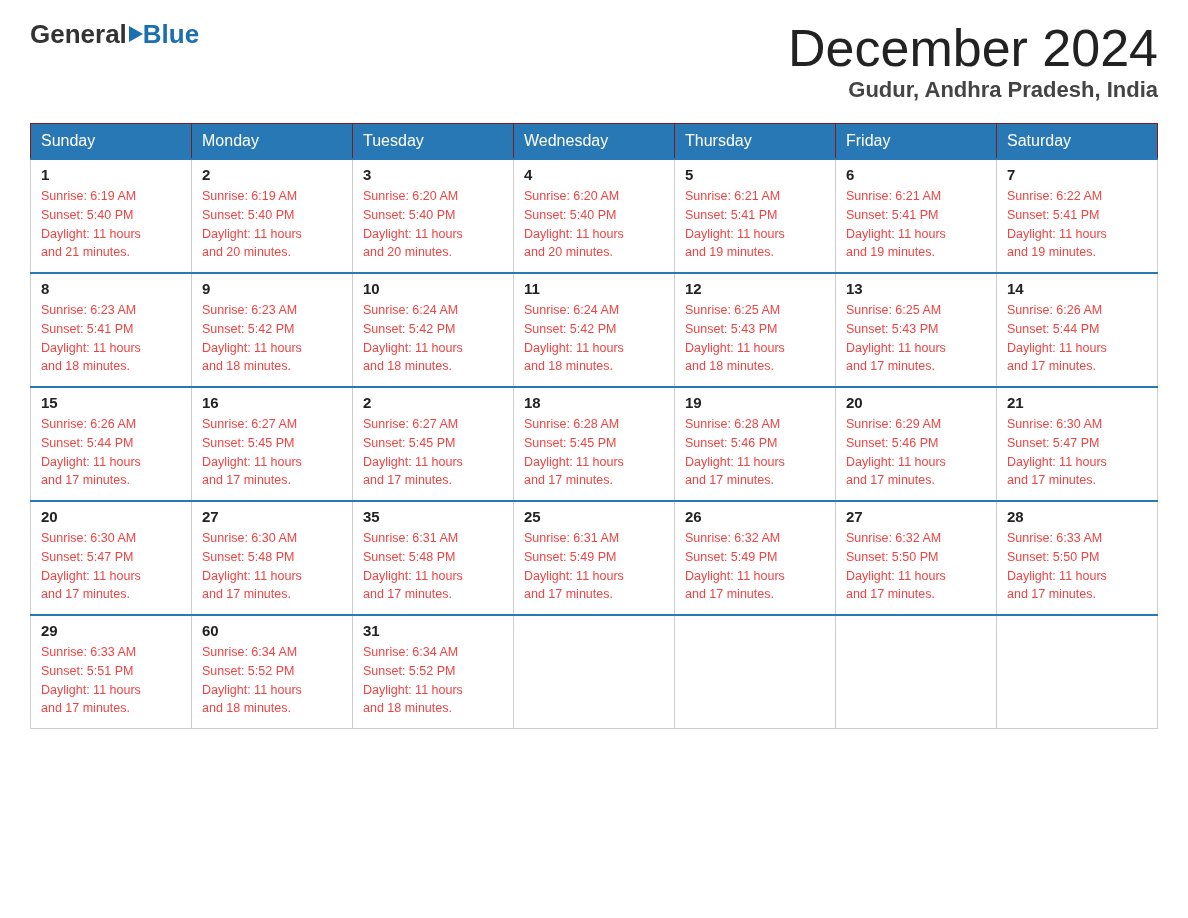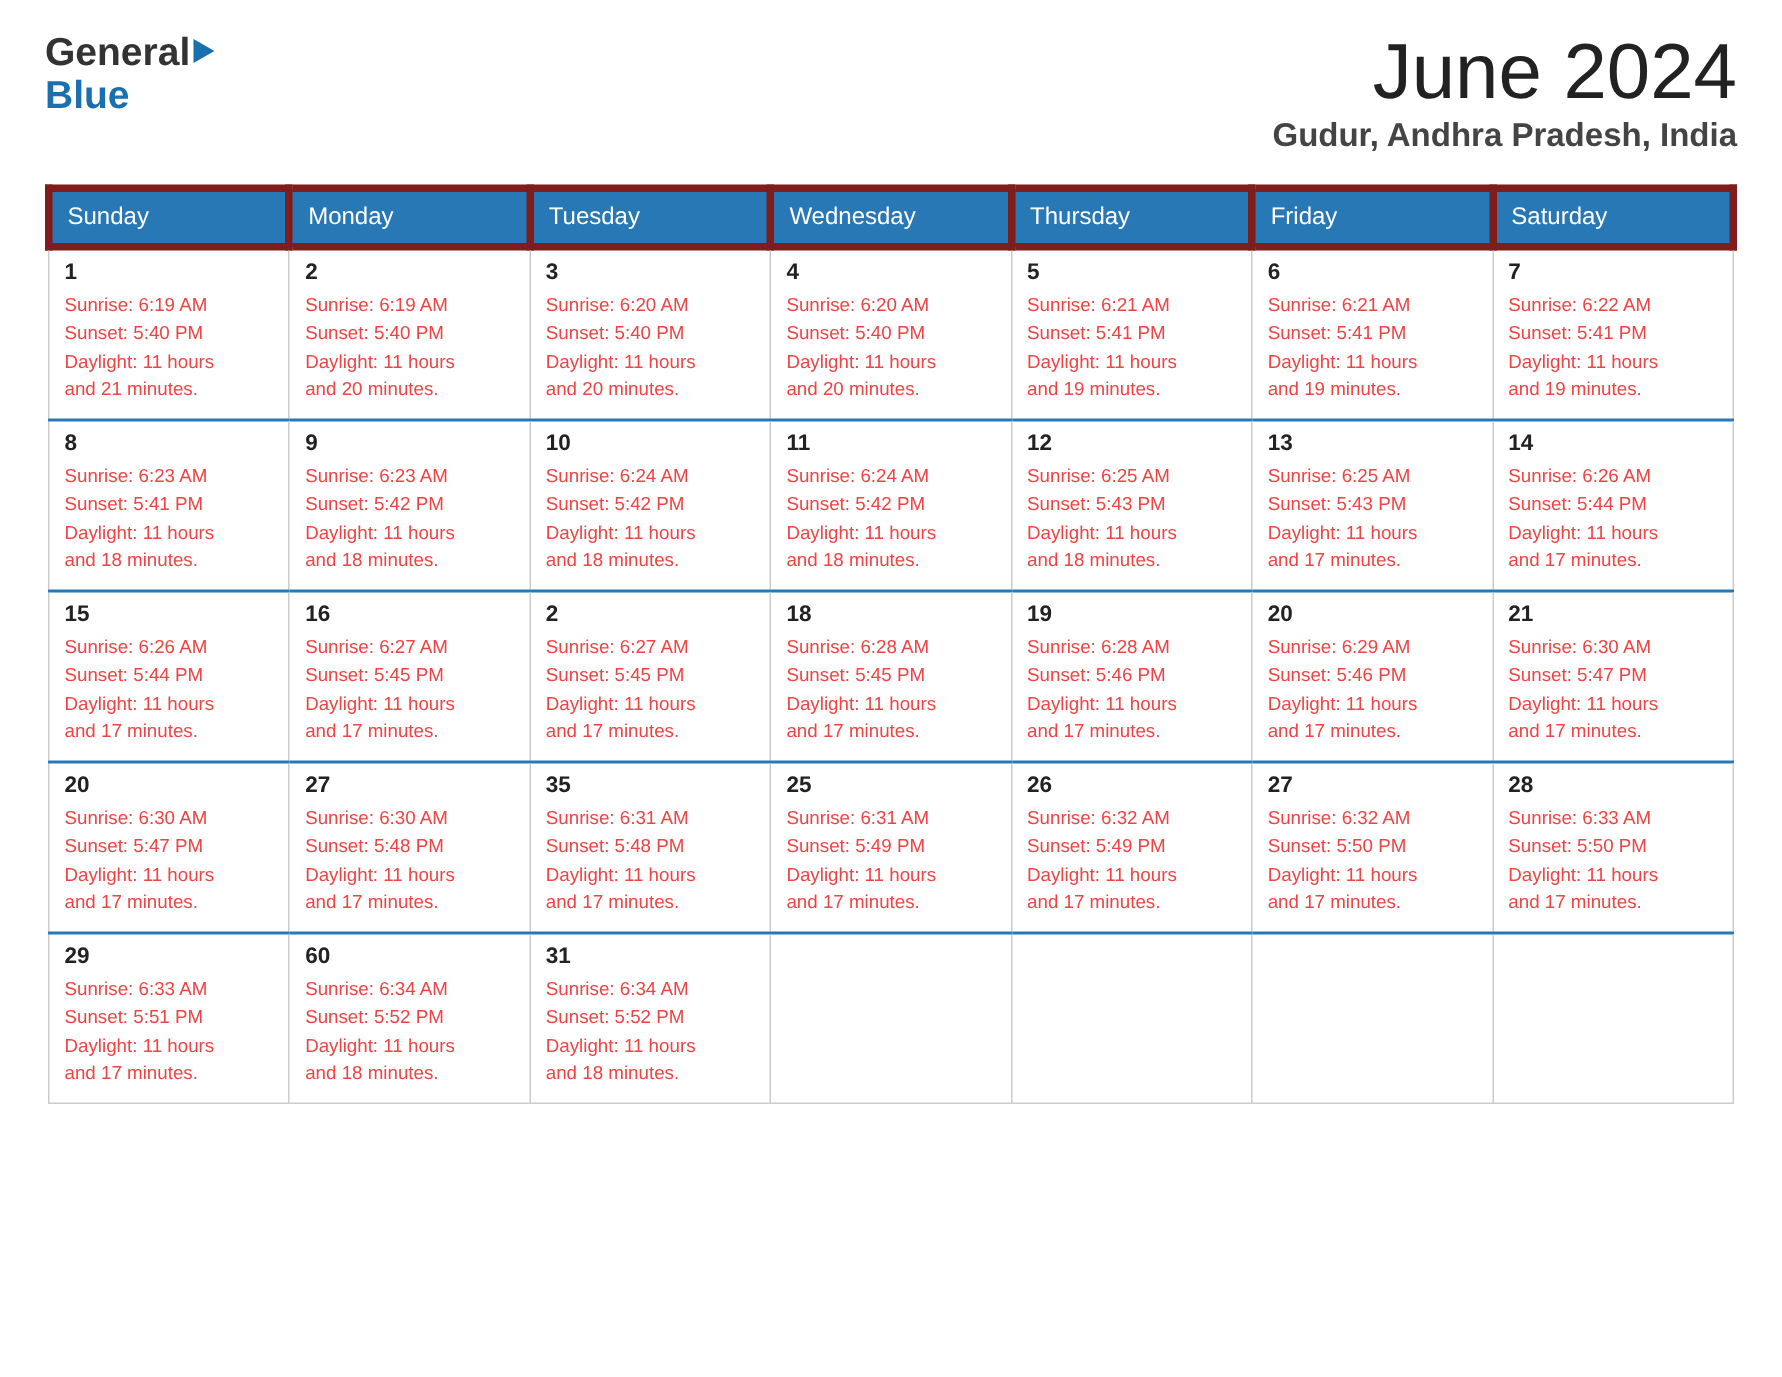--- a/index.html
+++ b/index.html
@@ -11,21 +11,20 @@
       padding: 20px 30px;
     }
     .header {
       display: flex;
       justify-content: space-between;
       align-items: flex-start;
       margin-bottom: 20px;
     }
     .logo {
       display: flex;
-      flex-direction: column;
       font-size: 22px;
       font-weight: bold;
       line-height: 1.1;
     }
     .title-block {
       text-align: right;
     }
     .title-block h1 {
       font-size: 52px;
       font-weight: normal;
@@ -41,21 +40,21 @@
       width: 100%;
       border-collapse: collapse;
     }
     .calendar th {
       background: #2878b5;
       color: #fff;
       font-size: 16px;
       font-weight: normal;
       padding: 8px 10px;
       text-align: left;
-      border: 5px solid #7f1d1d;
+      border: 1px solid #7f1d1d;
     }
     .calendar td {
       vertical-align: top;
       padding: 6px 10px 10px 10px;
       border: 1px solid #ccc;
       font-size: 13px;
       color: #333;
       width: calc(100% / 7);
       min-height: 90px;
       background: #fff;
@@ -107,21 +106,21 @@
   <div class="logo">
     <div class="logo-row">
       <span>General</span>
       <span class="logo-triangle"></span>
     </div>
     <div class="logo-row" style="font-size:26px;">
       <span class="blue-part">Blue</span>
     </div>
   </div>
   <div class="title-block">
-    <h1>June 2024</h1>
+    <h1>December 2024</h1>
     <h2>Gudur, Andhra Pradesh, India</h2>
   </div>
 </div>
 
 <table class="calendar">
   <thead>
     <tr>
     <th>Sunday</th>
         <th>Monday</th>
         <th>Tuesday</th>

